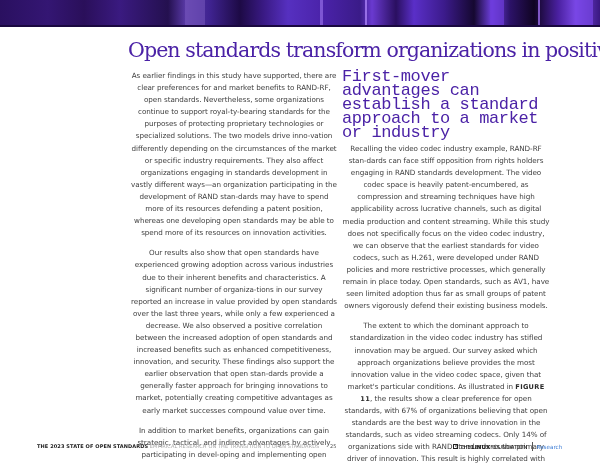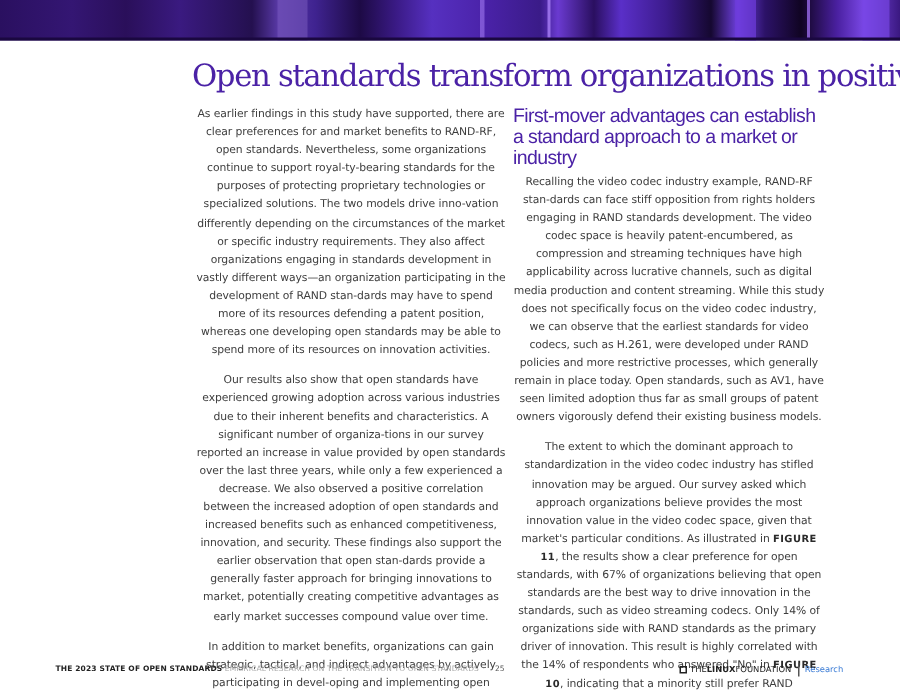--- a/index.html
+++ b/index.html
@@ -31,21 +31,21 @@
   }
   .col {
     position: absolute; top: 70px; width: 208px;
     font-size: 7.2px; line-height: 12.1px; color: #3d3d3d;
     letter-spacing: -0.05px;
   }
   .col.left { left: 130px; }
   .col.right { left: 342px; top: 70px; }
   .col p { margin: 0 0 8px 0; text-align: center; }
   .subhead {
-    font-family: Liberation Sans, sans-serif; font-size: 13px; line-height: 14px;
+    font-family: Liberation Mono, monospace; font-size: 17px; line-height: 14px;
     color: #4b22a6; margin: 0 0 3px 0; letter-spacing: -0.4px; font-weight: normal;
   }
   .fig { font-weight: bold; letter-spacing: 0.3px; font-size: 6.6px; color: #2a2a2a; }
   .footer {
     position: absolute; left: 0; top: 440px; width: 600px; height: 14px;
     font-size: 5px; color: #555;
   }
   .footer .left-txt { position: absolute; left: 37px; top: 3px; white-space: nowrap; }
   .footer .report-title { font-weight: bold; color: #222; letter-spacing: 0.1px; }
   .footer .report-sub { color: #a8a8a8; letter-spacing: 0.1px; }

